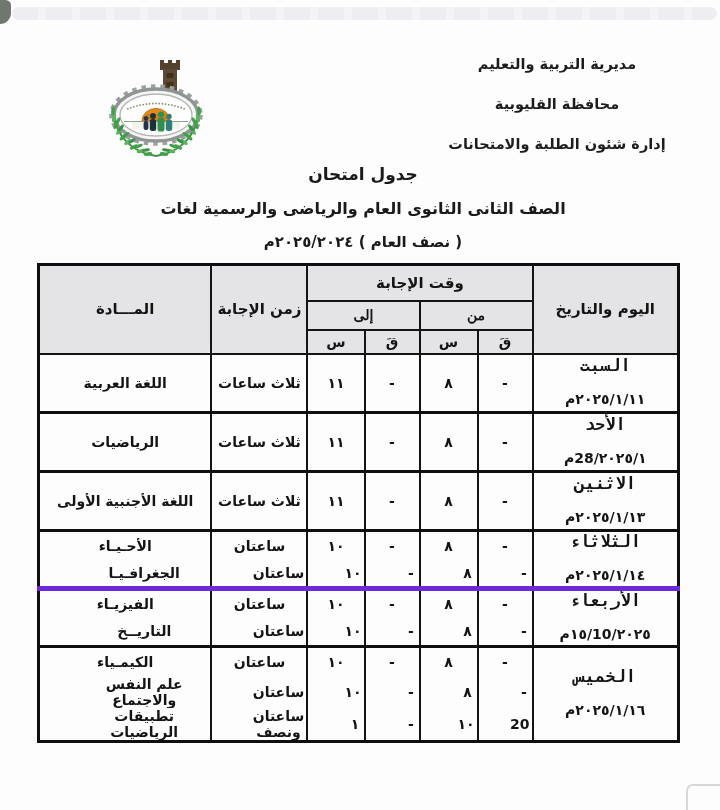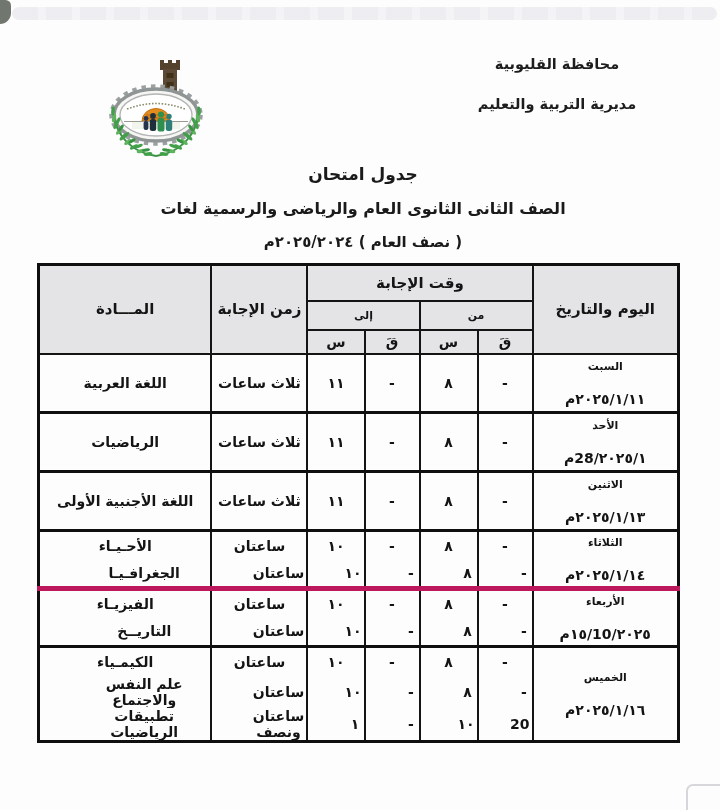--- a/index.html
+++ b/index.html
@@ -56,30 +56,30 @@
     border:2px solid #141414;
     text-align:center; vertical-align:middle;
     font-weight:700; color:#141414; padding:0 2px;
     overflow:hidden;
   }
   .schedule thead th { background:#e4e4e7; }
   .schedule thead tr.h-row-1 { height:36px; }
   .schedule thead tr.h-row-2 { height:29px; }
   .schedule thead tr.h-row-3 { height:24px; }
   .schedule thead tr.h-row-1 th { font-size:15px;border-radius:6px; }
-  .schedule thead tr.h-row-2 th { font-size:11px; }
+  .schedule thead tr.h-row-2 th { font-size:14px;font-family:Liberation Serif, serif; }
   .schedule thead tr.h-row-3 th { font-size:14px; }
   .schedule td { background:#fdfdfe; font-size:14px; }
   .schedule tr.single { height:59px; }
   .schedule tr.sub { height:29px; }
   .schedule td.no-top { border-top:0;padding-left:40px; }
   .schedule td.no-bottom { border-bottom:0; }
   .schedule .block-top { border-top:3px solid #0f0f0f; }
-  .schedule .grey-top { border-top:5px solid #be185d;text-align:center; }
-  .day-name { font-size:11px; line-height:20px; }
+  .schedule .grey-top { border-top:5px solid #6d28d9;text-align:center; }
+  .day-name { font-size:17px; line-height:20px;font-family:Liberation Mono, monospace; }
   .day-date { font-size:14px; line-height:20px; margin-top:12px; }
 </style>
 </head>
 <body>
 
 <div class="page">
 
   <div class="photo-top-band"></div>
   <div class="photo-corner"></div>
 
@@ -147,22 +147,23 @@
       <ellipse cx="66" cy="90" rx="4" ry="1.6" transform="rotate(12 66 90)" fill="#379341"></ellipse>
       <ellipse cx="73" cy="86" rx="4" ry="1.6" transform="rotate(22 73 86)"></ellipse>
       <ellipse cx="80" cy="81" rx="4" ry="1.6" transform="rotate(32 80 81)" fill="#379341"></ellipse>
       <ellipse cx="86" cy="75" rx="4" ry="1.6" transform="rotate(42 86 75)"></ellipse>
       <ellipse cx="91" cy="68" rx="4" ry="1.6" transform="rotate(52 91 68)" fill="#379341"></ellipse>
       <ellipse cx="94" cy="61" rx="4" ry="1.6" transform="rotate(62 94 61)"></ellipse>
     </g>
   </svg>
 
   <div class="org-block">
+    <div class="org-line">مديرية التربية والتعليم</div>
     <div class="org-line">محافظة القليوبية</div>
-    <div class="org-line">مديرية التربية والتعليم</div>
+    <div class="org-line">إدارة شئون الطلبة والامتحانات</div>
   </div>
 
   <div class="title-block">
     <div class="title-line-1">جدول امتحان</div>
     <div class="title-line-2">الصف الثانى الثانوى العام والرياضى والرسمية لغات</div>
     <div class="title-line-3">( نصف العام ) ٢٠٢٥/٢٠٢٤م</div>
   </div>
 
   <table class="schedule" dir="rtl">
     <colgroup>

